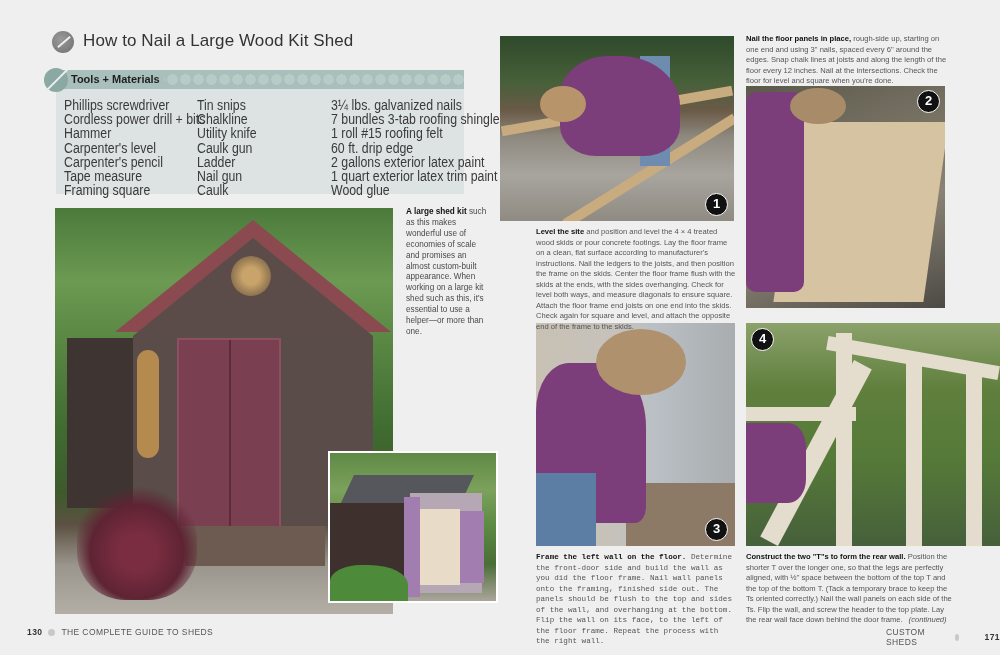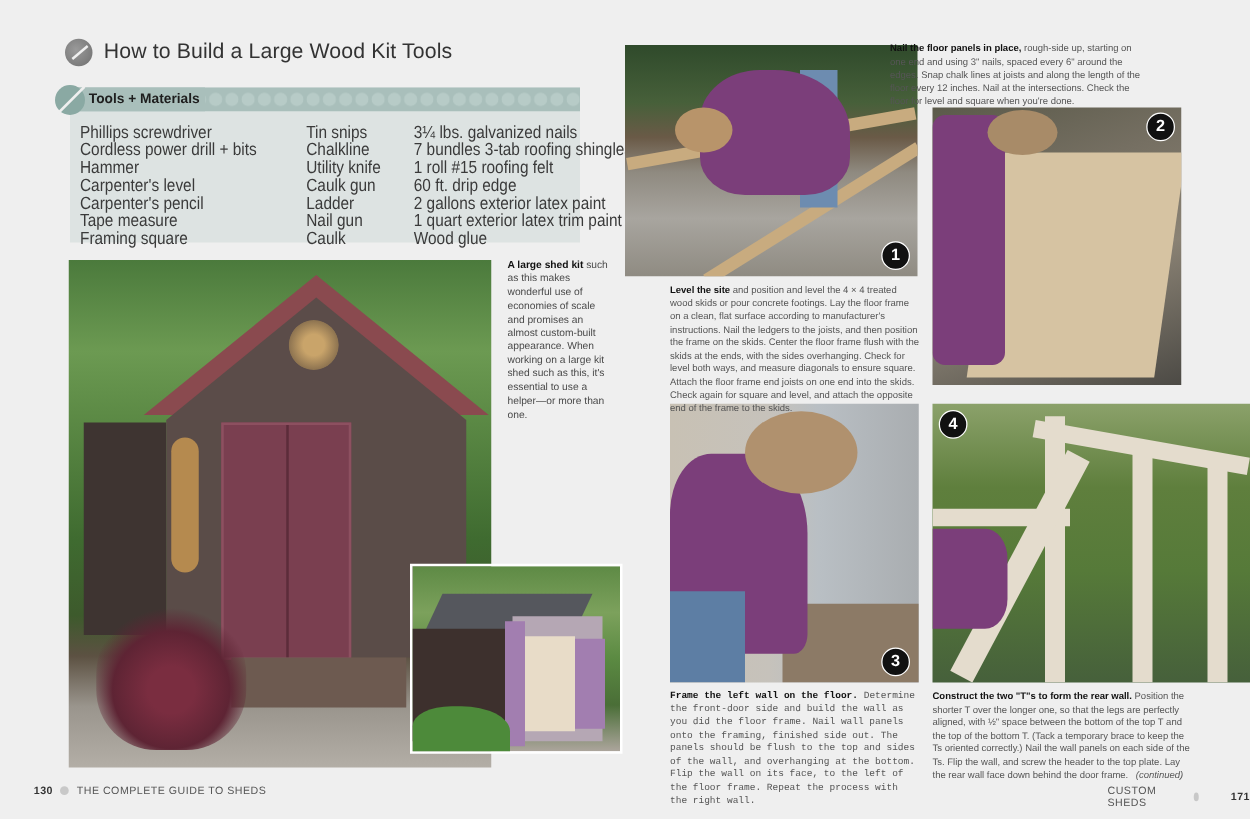--- a/index.html
+++ b/index.html
@@ -47,21 +47,21 @@
       content: ""; position: absolute; left: -2px; top: 11px; width: 30px; height: 2px;
       background: #efefef; transform: rotate(-45deg);
     }
     .tools-title {
       left: 71px; top: 73px; font-size: 11px; font-weight: bold; color: #1e1e1e;
       font-family: "Liberation Sans", sans-serif;
     }
     .tools-col { top: 98px; font-size: 14px; line-height: 14.2px; color: #3a3a3a; font-family: "Liberation Sans", sans-serif; }
     .tools-col div { white-space: nowrap; transform: scaleX(0.88); transform-origin: left; }
     .col1 { left: 64px; }
-    .col2 { left: 197px; margin-left: 48px; }
+    .col2 { left: 197px; }
     .col3 { left: 331px; }
 
     
     .photo { overflow: hidden; }
     .main-photo {
       left: 55px; top: 208px; width: 338px; height: 406px;
       background:
         linear-gradient(180deg, #4b7a3c 0%, #6c9a52 18%, #5d8b46 30%, #3f6b30 55%, #3d5a2c 70%, #5c5142 78%, #9a958d 88%, #b3aea6 100%);
     }
     .shed-roof {
@@ -137,36 +137,36 @@
 
     .step-badge {
       width: 23px; height: 23px; border-radius: 50%; background: #111; border: 1.5px solid #fff;
       color: #fff; font-size: 13px; font-weight: bold; text-align: center; line-height: 20px;
       font-family: "Liberation Sans", sans-serif;
     }
 
     .step-text { font-size: 7.6px; line-height: 10.5px; color: #555; }
     .step-text b { color: #111; }
     .step1-text { left: 536px; top: 227px; width: 200px; }
-    .step2-text { left: 712px; top: 34px; width: 206px; }
+    .step2-text { left: 746px; top: 34px; width: 206px; }
     .step3-text { left: 536px; top: 552px; width: 200px; font-family: Liberation Mono, monospace; }
     .step4-text { left: 746px; top: 552px; width: 210px; }
     .continued { font-style: italic; margin-left: 6px; }
 
     .folio { top: 627px; font-size: 8.5px; color: #555; letter-spacing: 0.4px; display: flex; align-items: center; }
     .folio .num { font-weight: bold; color: #333; }
     .folio .dot { display: inline-block; width: 7px; height: 7px; border-radius: 50%; background: #c8c8c8; margin: 0 6px; }
     .folio-left { left: 27px; }
     .folio-right { left: 886px; gap: 20px; }
   </style>
 </head>
 <body>
 
 <div class="abs title-icon"></div>
-<h1 class="abs page-title">How to Build a Large Wood Kit Tools</h1>
+<h1 class="abs page-title">How to Nail a Large Wood Kit Shed</h1>
 
 <div class="abs tools-box"></div>
 <div class="abs tools-header"></div>
 <div class="abs tools-title-bg"></div>
 <div class="abs tools-icon"></div>
 <div class="abs tools-title">Tools + Materials</div>
 
 <div class="abs tools-col col1">
   <div>Phillips screwdriver</div>
   <div>Cordless power drill + bits</div>

